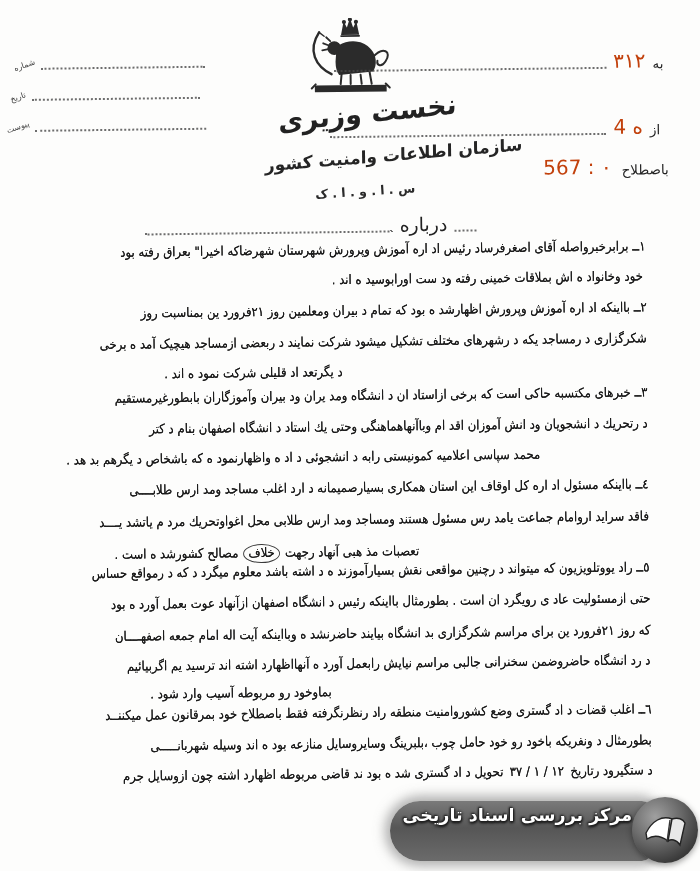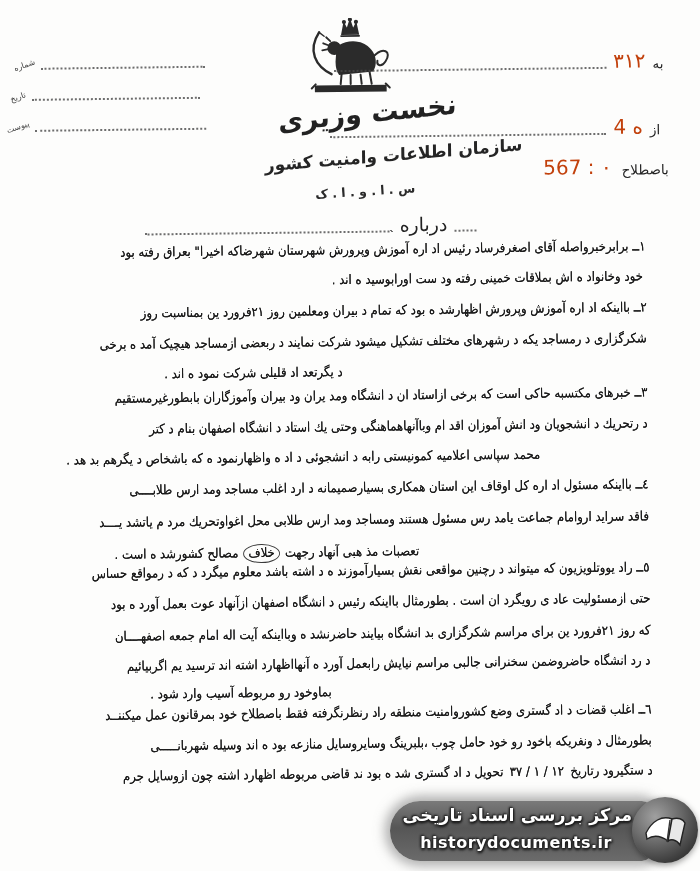--- a/index.html
+++ b/index.html
@@ -149,21 +149,20 @@
     <div class="bline" style="top:736px; right:52px;">بطورمثال د ونفریکه باخود رو خود حامل چوب ،بلبرینگ وسایروسایل منازعه بود ه اند وسیله شهربانـــــی</div>
     <div class="bline" style="top:766px; right:52px;">
       <span>د ستگیرود رتاریخ </span><span class="datespan">٣٧ / ١ / ١٢</span><span> تحویل د اد گستری شد ه بود ند قاضی مربوطه اظهارد اشته چون ازوسایل جرم</span>
     </div>
 
   </div>
 
   <div class="watermark">
     <div class="wm-band"></div>
     <div class="wm-fa">مرکز بررسی اسناد تاریخی</div>
-    <div class="wm-en">historydocuments.ir</div>
     <div class="wm-globe">
       <svg width="50" height="46" viewBox="0 0 50 46">
         <g stroke="#222" stroke-width="1.4">
           <path d="M6 26 C12 14, 22 8, 32 12 L28 34 C20 28, 13 28, 7 32 Z" fill="#ffffff"></path>
           <path d="M32 12 C38 10, 43 12, 45 16 L40 38 C36 32, 31 32, 28 34 Z" fill="#e8e8e8"></path>
           <path d="M30 13 L27 35" stroke="#333" fill="none"></path>
         </g>
       </svg>
     </div>
   </div>

